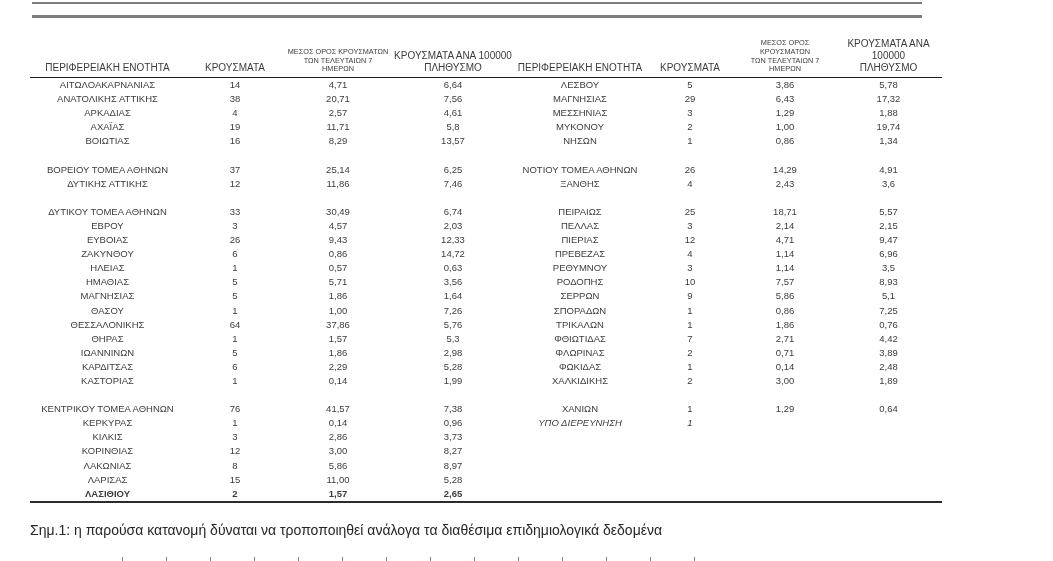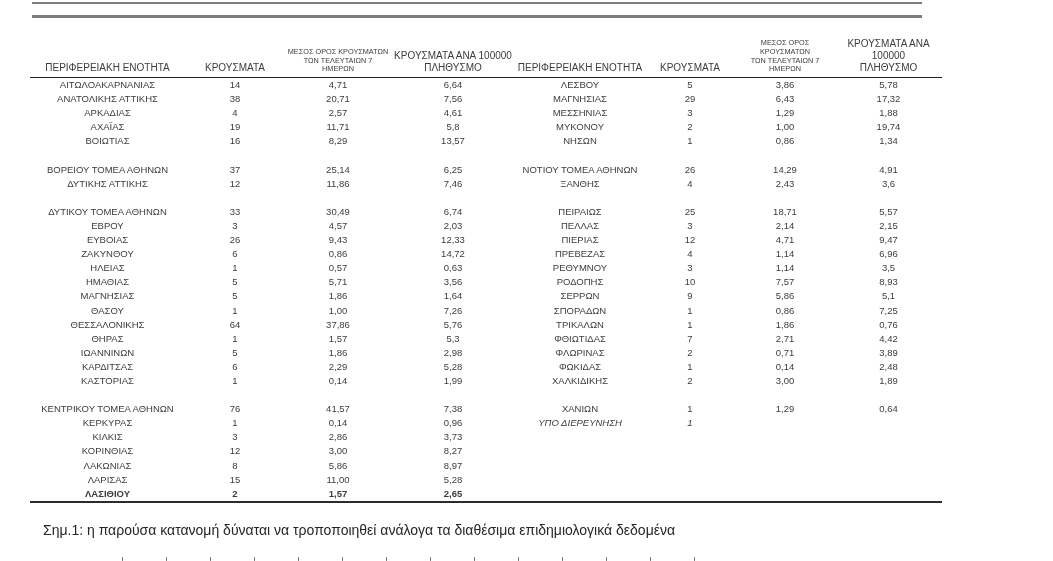--- a/index.html
+++ b/index.html
@@ -16,21 +16,21 @@
              vertical-align: bottom; padding: 0 2px 3px 2px; height: 30px;
              border-bottom: 1.5px solid #1e1e1e; line-height: 1.2; text-align: center; }
   thead th span { display: block; }
   thead th.small { font-size: 7.3px; }
   tbody td { font-size: 9.5px; color: #3c3c3c; text-align: center;
              height: 14.1px; line-height: 14.1px; padding: 0 2px;
              white-space: nowrap; overflow: hidden; }
   tbody tr:last-child td { border-bottom: 2.5px solid #2b2b2b; font-weight: bold; }
   td.italic { font-style: italic; margin-top: 8px; }
 
-  .footnote { position: absolute; left: 43px; top: 522px; font-size: 14px;
+  .footnote { position: absolute; left: 30px; top: 522px; font-size: 14px;
               color: #262626; white-space: nowrap; }
   .truncated-note { position: absolute; left: 122px; top: 557px; width: 615px; height: 4px;
                     background: repeating-linear-gradient(90deg,
                       #6e675c 0px, #6e675c 1.5px, transparent 1.5px, transparent 44px);
                     opacity: .85; }
 </style>
 </head>
 <body>
 
 <div class="top-rule" id="rule1"></div>

